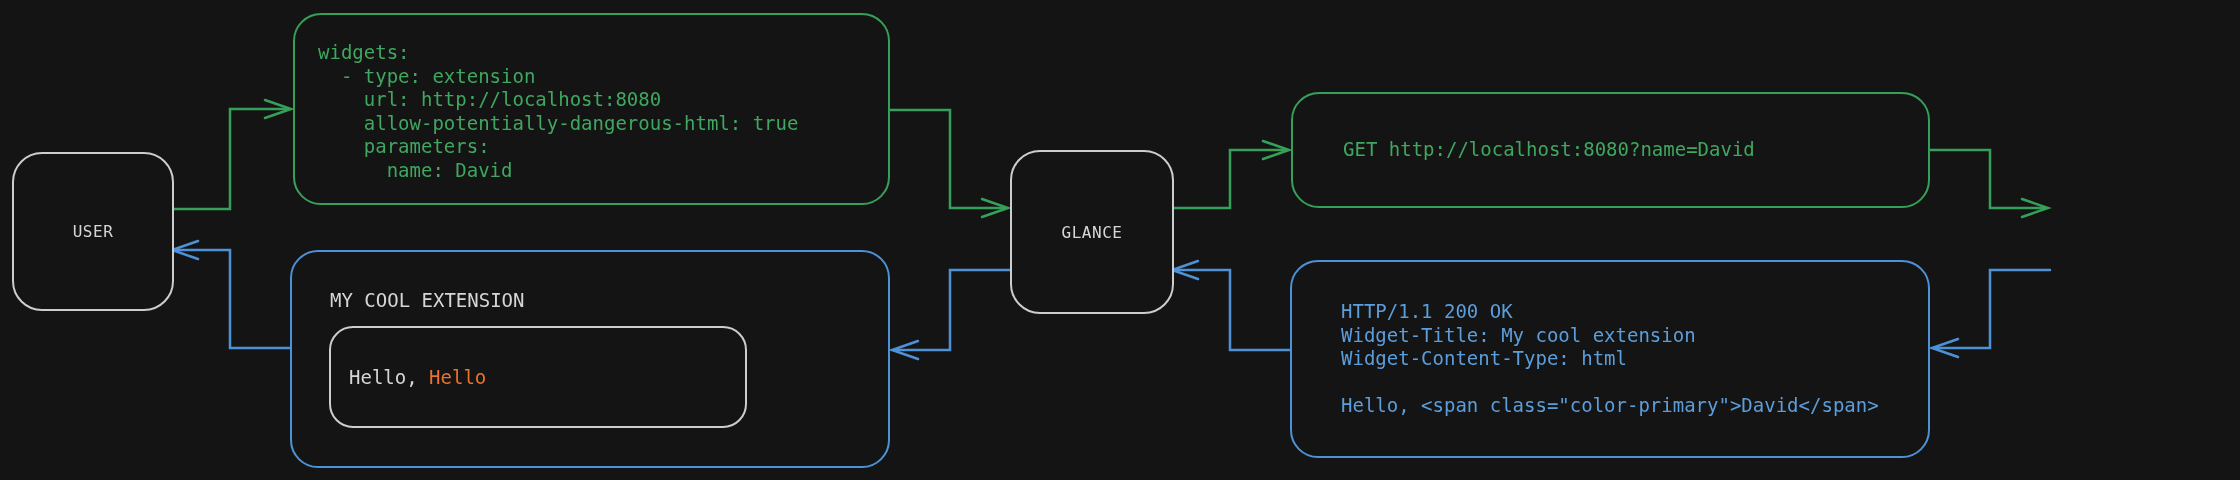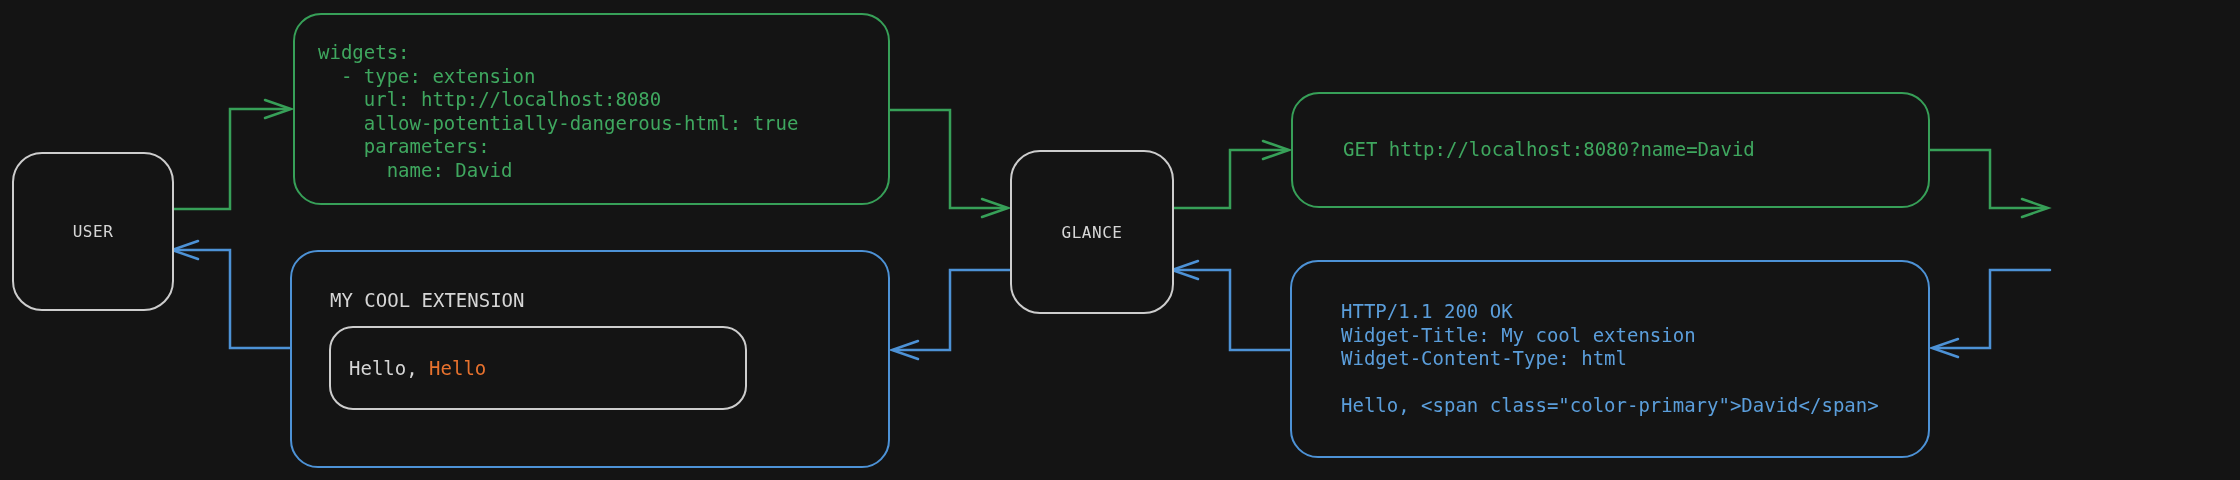--- a/index.html
+++ b/index.html
@@ -77,21 +77,21 @@
   .widget-title {
     position: absolute;
     left: 38px; top: 37px;
     color: var(--text-light, #d6d6d6);
     font-size: 19px;
     white-space: nowrap;
   }
   .widget-inner {
     position: absolute;
     left: 37px; top: 74px;
-    width: 418px; height: 84px;
+    width: 418px; height: 102px;
     border: 2px solid var(--node-border, #cdcdcd);
     border-radius: 24px;
     box-sizing: border-box;
     display: flex;
     align-items: center;
     padding-left: 18px;
     font-size: 19px;
     white-space: pre;
   }
   .greeting-prefix { color: var(--text-light, #d6d6d6); }

